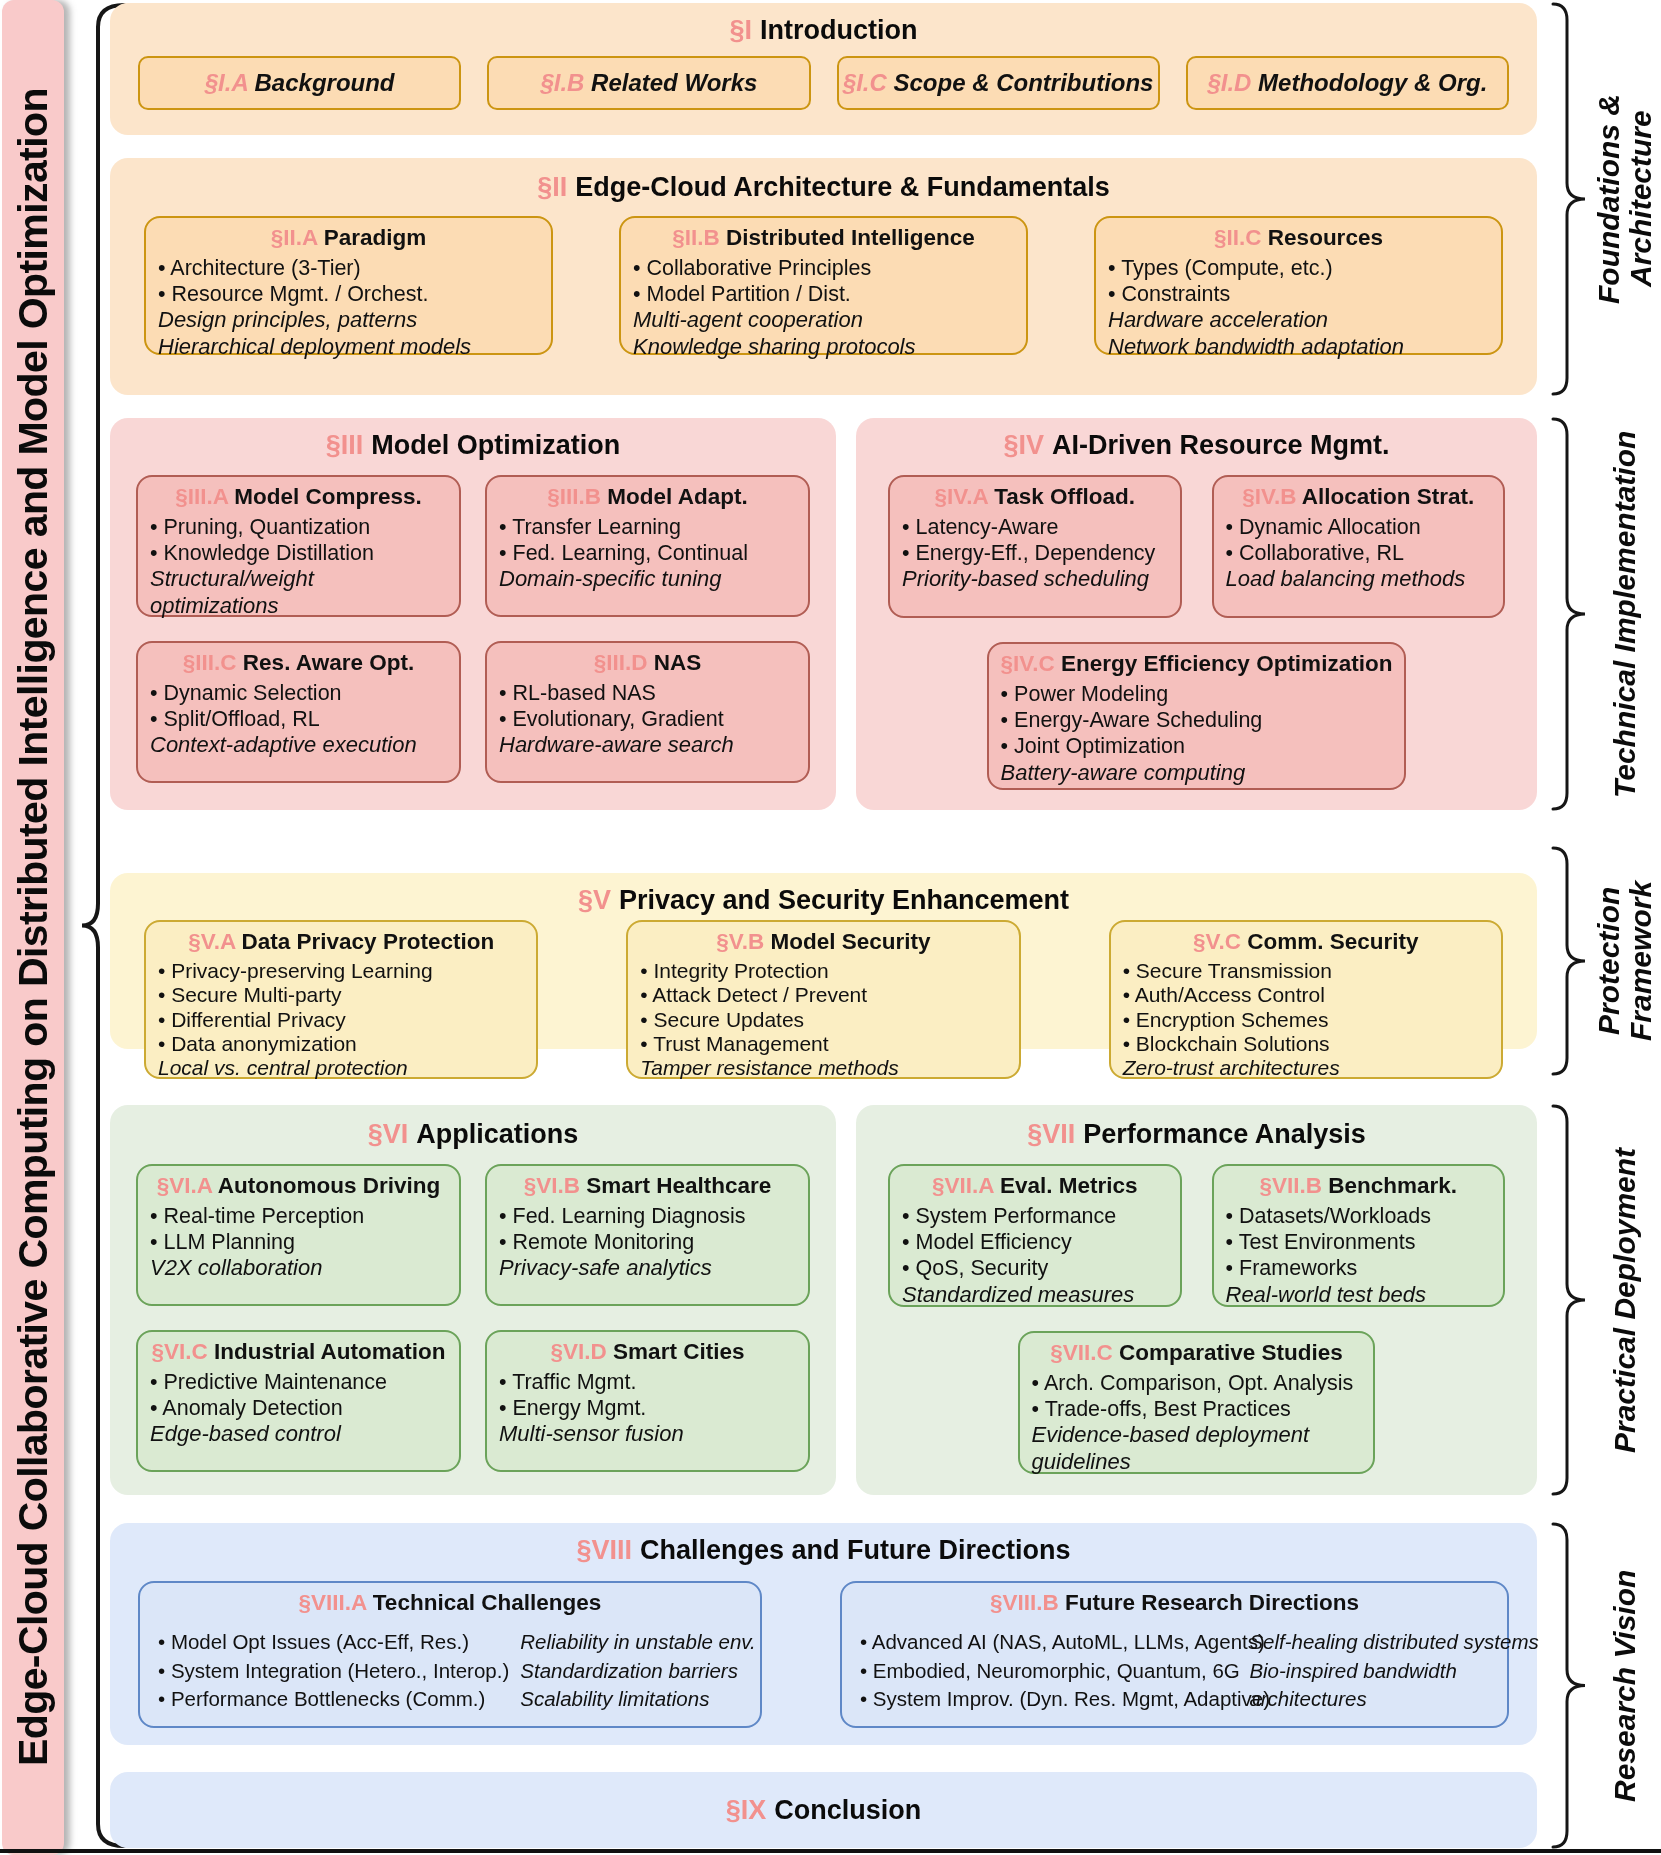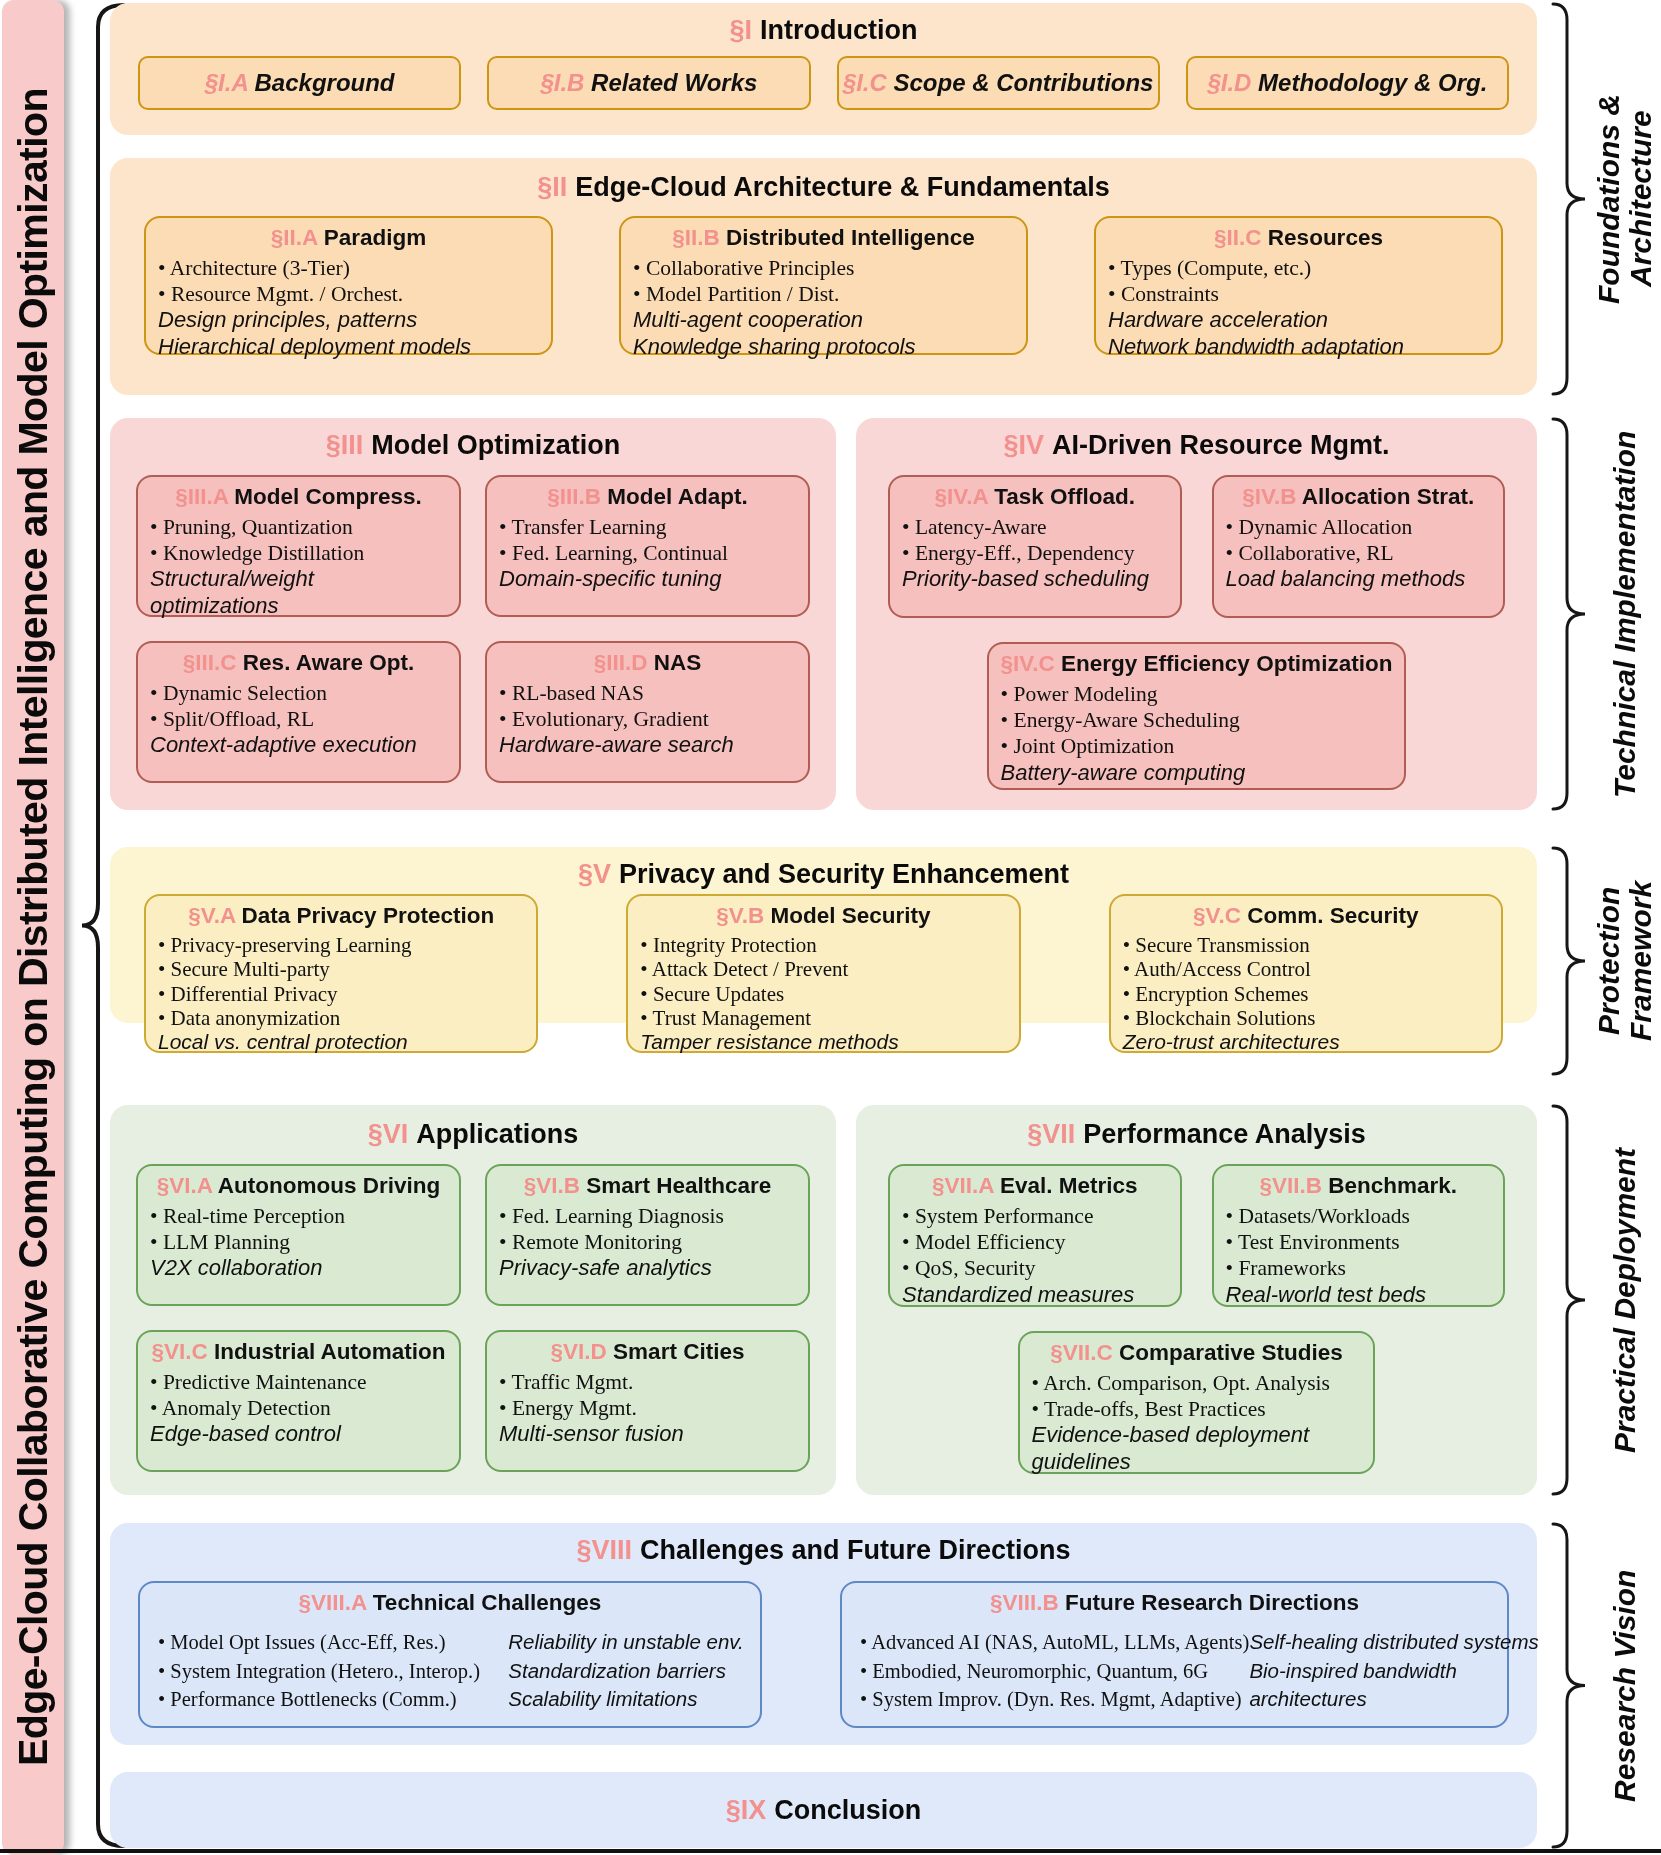--- a/index.html
+++ b/index.html
@@ -28,21 +28,21 @@
           font-size:30px;line-height:1.08;white-space:pre-line;text-align:center;color:#0b0b0b;}
   #sl1{top:3px;height:392px;} #sl2{top:418px;height:392px;} #sl3{top:847px;height:228px;}
   #sl4{top:1105px;height:390px;} #sl5{top:1523px;height:325px;}
 
   
   .panel{position:absolute;border-radius:18px;box-sizing:border-box;}
   #c1{left:110px;top:3px;width:1427px;height:132px;}
   #c2{left:110px;top:158px;width:1427px;height:237px;}
   #c3{left:110px;top:418px;width:726px;height:392px;}
   #c4{left:856px;top:418px;width:681px;height:392px;}
-  #c5{left:110px;top:847px;width:1427px;height:176px;}
+  #c5{left:110px;top:873px;width:1427px;height:176px;}
   #c6{left:110px;top:1105px;width:726px;height:390px;}
   #c7{left:856px;top:1105px;width:681px;height:390px;}
   #c8{left:110px;top:1523px;width:1427px;height:222px;}
   #c9{left:110px;top:1772px;width:1427px;height:76px;}
 
   .orange{background:#fce5cb;} .red{background:#f9d7d6;} .yellow{background:#fdf4d2;}
   .green{background:#e6efe2;} .blue{background:#dfe9fa;}
 
   .panel-title{padding-top:12px;text-align:center;font-weight:bold;font-size:27px;color:#0b0b0b;}
   #c2 .panel-title,#c6 .panel-title,#c7 .panel-title{padding-top:14px;}
@@ -53,21 +53,21 @@
   
   .box{background:#eee;border:2.5px solid #999;border-radius:16px;box-sizing:border-box;
        padding:7px 12px 4px;overflow:visible;}
   .orange .box{background:#fcdcb4;border-color:#cc9512;}
   .red    .box{background:#f5c0bd;border-color:#b15d54;}
   .yellow .box{background:#fbeec3;border-color:#ccaa33;}
   .green  .box{background:#daead2;border-color:#6ba35a;}
   .blue   .box{background:#dbe6f8;border-color:#5f88c7;}
 
   .box-title{text-align:center;font-weight:bold;font-size:22.5px;white-space:nowrap;margin-bottom:4px;}
-  .bullet{font-size:21.5px;line-height:1.22;font-family:Liberation Serif, serif;}
+  .bullet{font-size:21.5px;line-height:1.22;}
   .bullet::before{content:"• ";}
   .note{font-style:italic;font-size:22px;line-height:1.22;}
 
   .pill{display:flex;align-items:center;justify-content:center;border-radius:10px;padding:0;font-style:italic;}
   .pill .box-title{margin:0;font-size:24px;}
 
   
   .row4{display:flex;gap:26px;padding:0 28px;margin-top:10px;}
   .row4 .box{flex:1;height:54px;}
   .row3{display:flex;gap:66px;padding:0 34px;margin-top:13px;}

